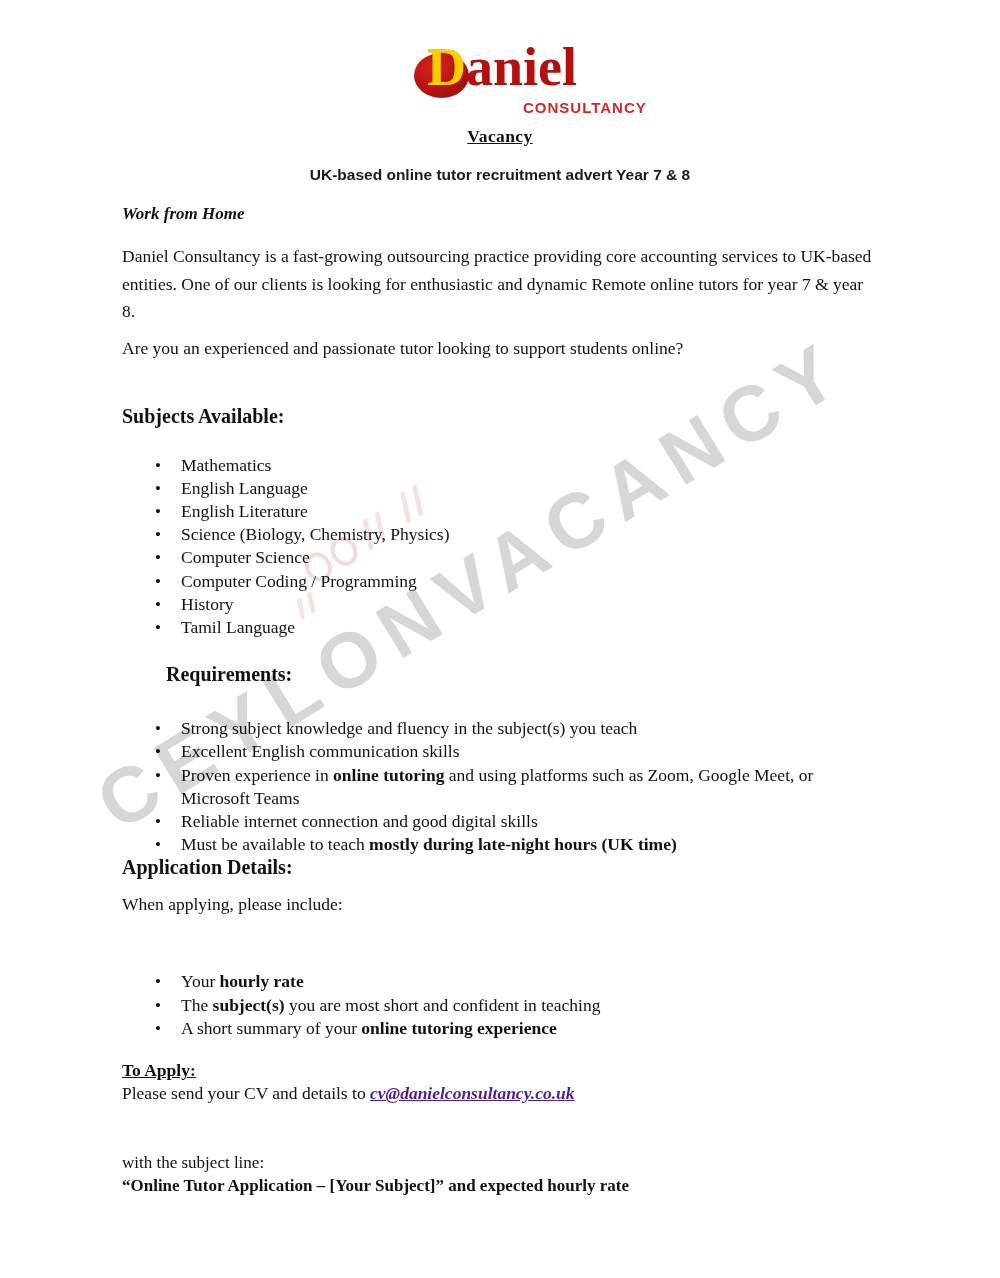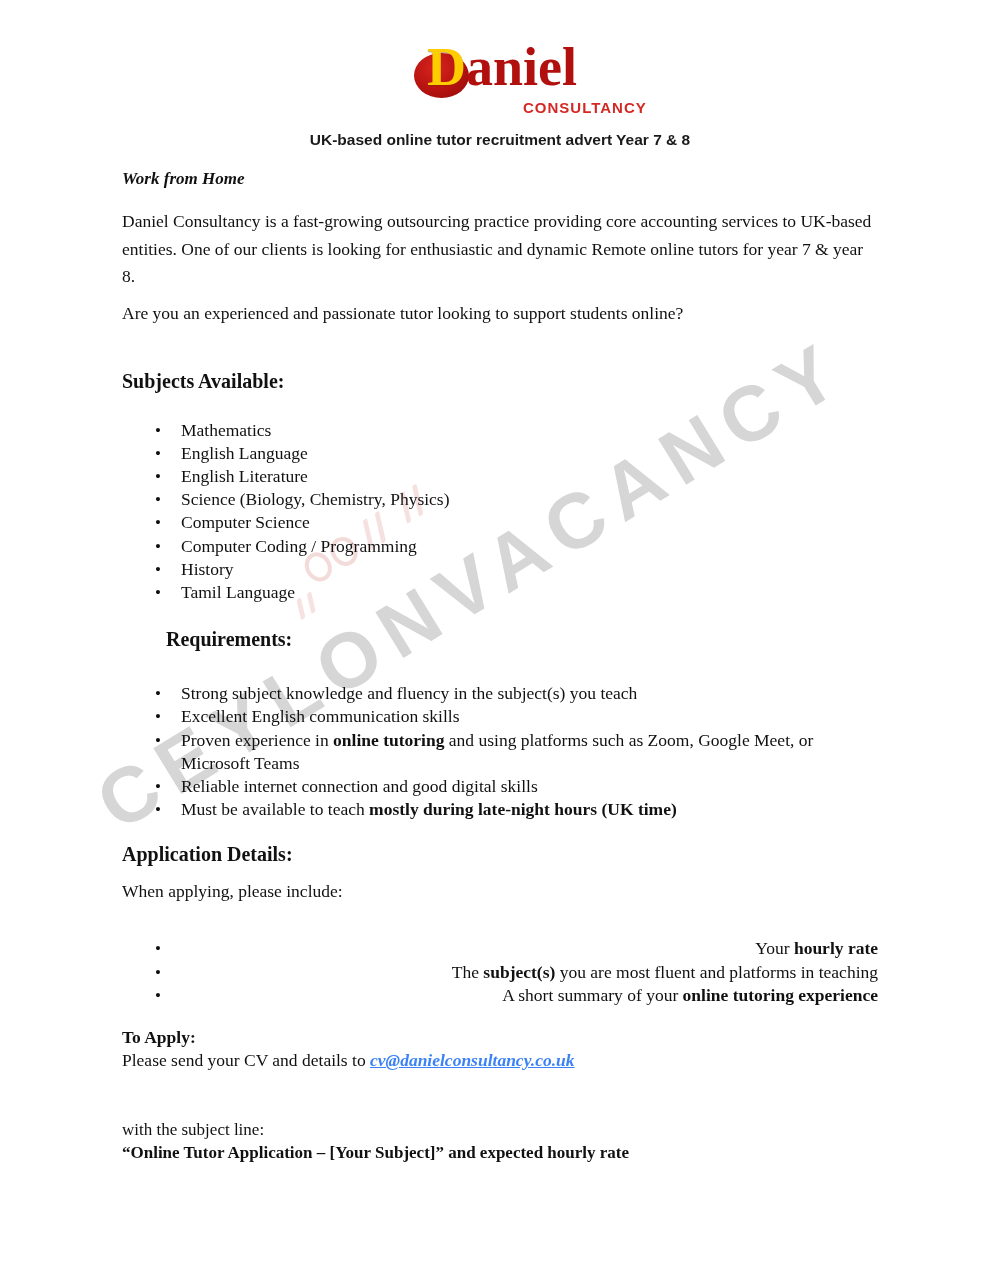--- a/index.html
+++ b/index.html
@@ -73,38 +73,38 @@
 
   .wfh { margin-top:20px; font-size:17px; font-weight:700; font-style:italic; }
 
   .lead { margin-top:19px; font-size:17.5px; font-weight:400; line-height:27.5px; }
 
   .question { margin-top:11px; font-size:17.5px; line-height:23px; }
 
   .sec-heading { font-size:20px; font-weight:700; }
   .h-subjects { margin-top:45px; }
   .h-req { margin-top:24px;margin-left:44px; }
-  .h-app { margin-top:22px; }
+  .h-app { }
 
   ul.blist { list-style:none; padding-left:59px; }
   ul.blist li { position:relative; font-size:17.5px; line-height:23.2px; }
   ul.blist li::before {
     content:"\2022"; position:absolute; left:-26px; top:0;
     font-size:17px; line-height:23.2px; color:#111;
   }
   .subjects-ul { margin-top:26px; }
   .req-ul { margin-top:31px; }
-  .app-ul { margin-top:35px;text-align:right; }
+  .app-ul { margin-top:55px; }
 
   .app-intro { margin-top:15px; font-size:17.5px; }
 
   .apply-block { margin-top:19px; font-size:17.5px; line-height:23.4px; }
-  .apply-heading { font-weight:700; }
+  .apply-heading { font-weight:700;text-decoration:underline; }
   .email-link {
-    color:#3b82f6; font-weight:700; font-style:italic;
+    color:#4c1d95; font-weight:700; font-style:italic;
     text-decoration:underline; cursor:pointer;
   }
 
   .subjectline-block { margin-top:45px; font-size:17px; line-height:23.4px; }
   .subjectline-value { font-weight:700; }
 
   b { font-weight:700; }
 </style>
 </head>
 <body>
@@ -125,20 +125,21 @@
   </div>
 
   <div class="content">
 
     <div class="logo">
       <div class="logo-oval"></div>
       <div class="logo-word"><span class="logo-d">D</span><span class="logo-rest">aniel</span></div>
       <div class="logo-sub">CONSULTANCY</div>
     </div>
 
+    <div class="doc-title">Vacancy</div>
 
     <div class="doc-subtitle">UK-based online tutor recruitment advert Year 7 &amp; 8</div>
 
     <div class="wfh">Work from Home</div>
 
     <div class="lead">Daniel Consultancy is a fast-growing outsourcing practice providing core accounting services to UK-based entities. One of our clients is looking for enthusiastic and dynamic Remote online tutors for year 7 &amp; year 8.</div>
 
     <div class="question">Are you an experienced and passionate tutor looking to support students online?</div>
 
     <div class="sec-heading h-subjects">Subjects Available:</div>
@@ -159,21 +160,21 @@
       <li><span>Excellent English communication skills</span></li>
       <li><span>Proven experience in </span><b>online tutoring</b><span> and using platforms such as Zoom, Google Meet, or Microsoft Teams</span></li>
       <li><span>Reliable internet connection and good digital skills</span></li>
       <li><span>Must be available to teach </span><b>mostly during late-night hours (UK time)</b></li>
     </ul>
 
     <div class="sec-heading h-app">Application Details:</div>
     <div class="app-intro">When applying, please include:</div>
     <ul class="blist app-ul">
       <li><span>Your </span><b>hourly rate</b></li>
-      <li><span>The </span><b>subject(s)</b><span> you are most fluent and platforms in teaching</span></li>
+      <li><span>The </span><b>subject(s)</b><span> you are most short and confident in teaching</span></li>
       <li><span>A short summary of your </span><b>online tutoring experience</b></li>
     </ul>
 
     <div class="apply-block">
       <div class="apply-heading">To Apply:</div>
       <div><span>Please send your CV and details to </span><a class="email-link">cv@danielconsultancy.co.uk</a></div>
     </div>
 
     <div class="subjectline-block">
       <div>with the subject line:</div>

